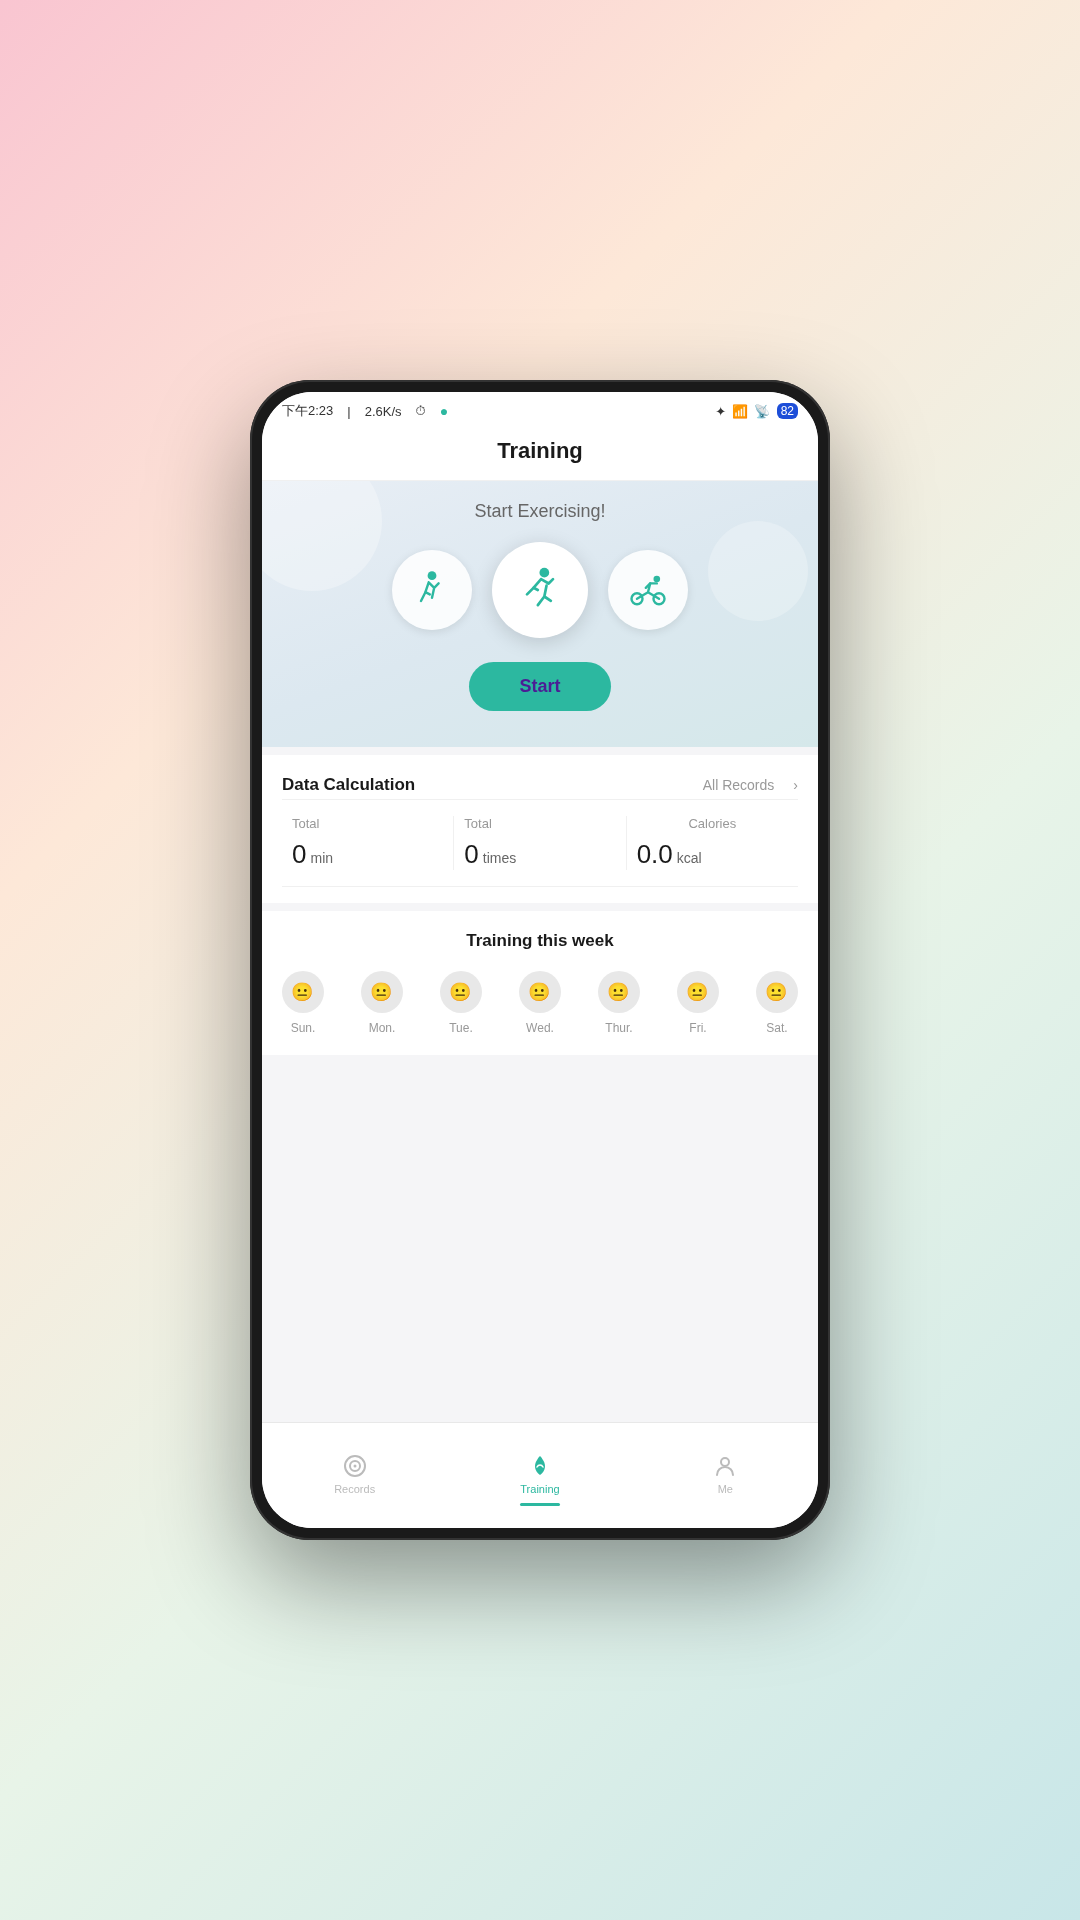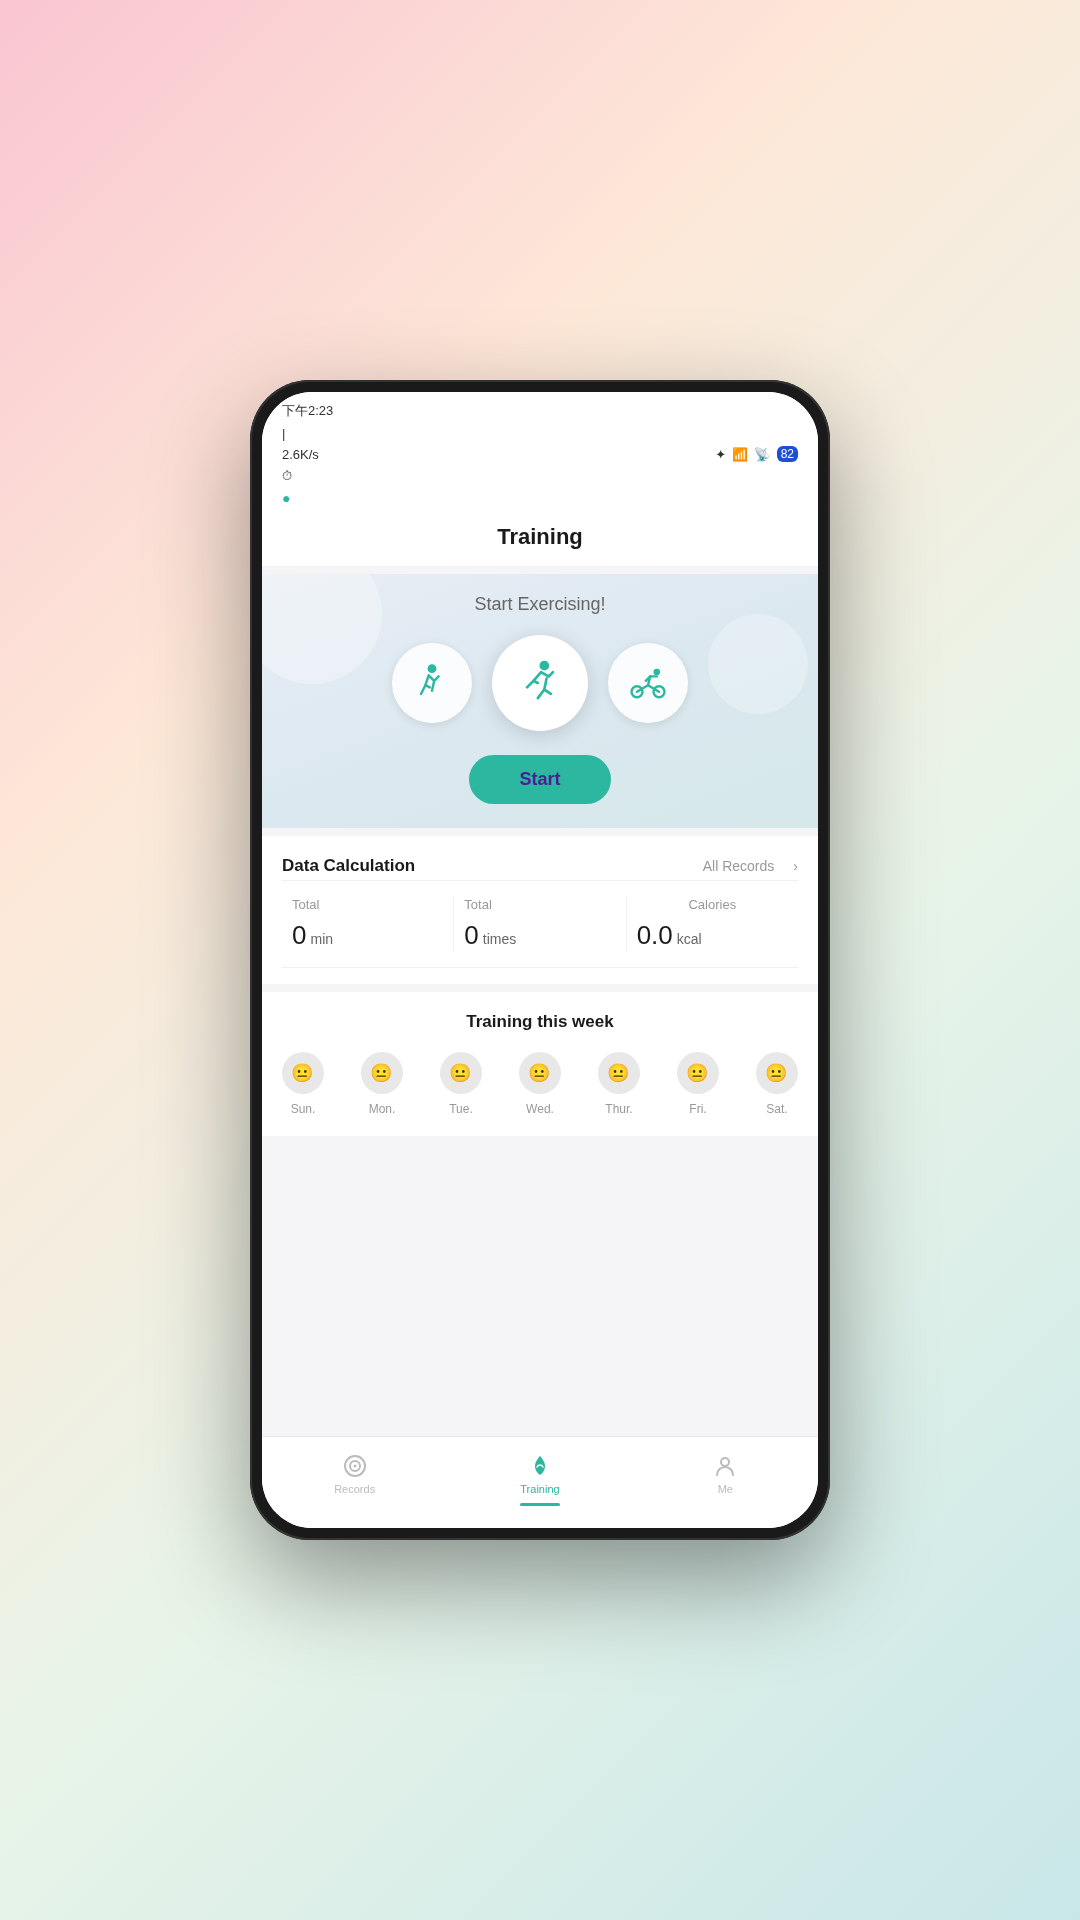--- a/index.html
+++ b/index.html
@@ -44,23 +44,22 @@
       align-items: center;
       justify-content: space-between;
       flex-shrink: 0;
     }
 
     .status-left {
       font-size: 13px;
       color: #333;
       font-weight: 500;
       display: flex;
-      align-items: flex-start;
-      gap: 6px;
-      flex-direction: column;
+      align-items: center;
+      gap: 14px;
     }
 
     .status-right {
       display: flex;
       align-items: center;
       gap: 6px;
     }
 
     .status-icon {
       font-size: 13px;
@@ -94,24 +93,23 @@
     .main-content {
       flex: 1;
       overflow-y: auto;
       overflow-x: hidden;
       background: #f5f5f7;
     }
 
     
     .exercise-section {
       background: linear-gradient(160deg, #e8eef5 0%, #dce8f0 50%, #d5e8ea 100%);
-      padding: 20px 20px 24px;
+      padding: 20px 20px 36px;
       position: relative;
       overflow: hidden;
-      margin-top: 7px;
     }
 
     .exercise-section::before {
       content: '';
       position: absolute;
       width: 140px;
       height: 140px;
       background: rgba(255,255,255,0.3);
       border-radius: 50%;
       top: -30px;
@@ -297,21 +295,21 @@
     .day-label {
       font-size: 12px;
       color: #999;
     }
 
     
     .bottom-nav {
       background: #fff;
       border-top: 1px solid #e8e8e8;
       display: flex;
-      padding: 10px 0 16px;
+      padding: 24px 0 16px;
       flex-shrink: 0;
     }
 
     .nav-item {
       flex: 1;
       display: flex;
       flex-direction: column;
       align-items: center;
       gap: 4px;
       cursor: pointer;

